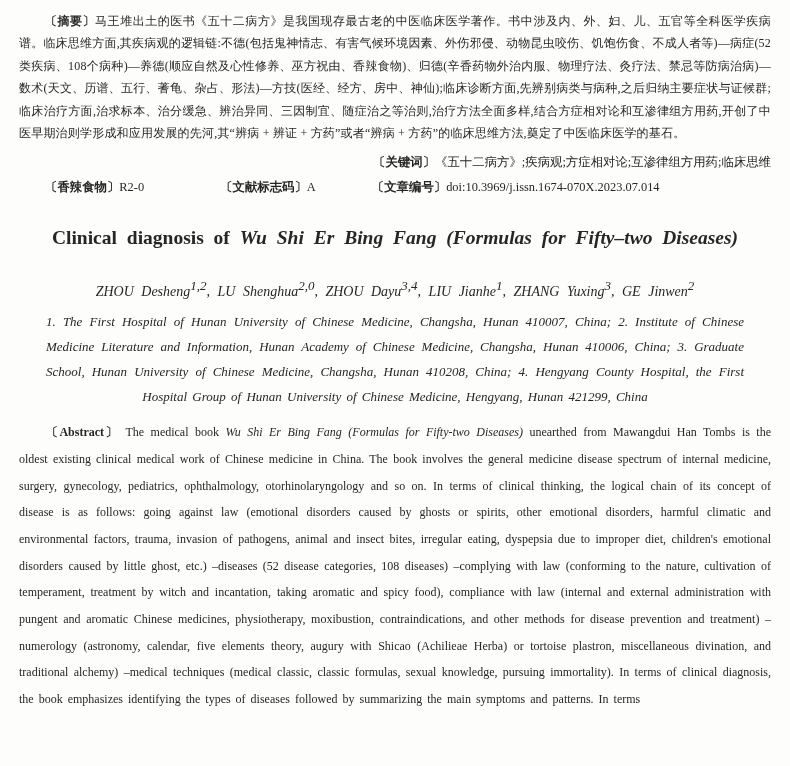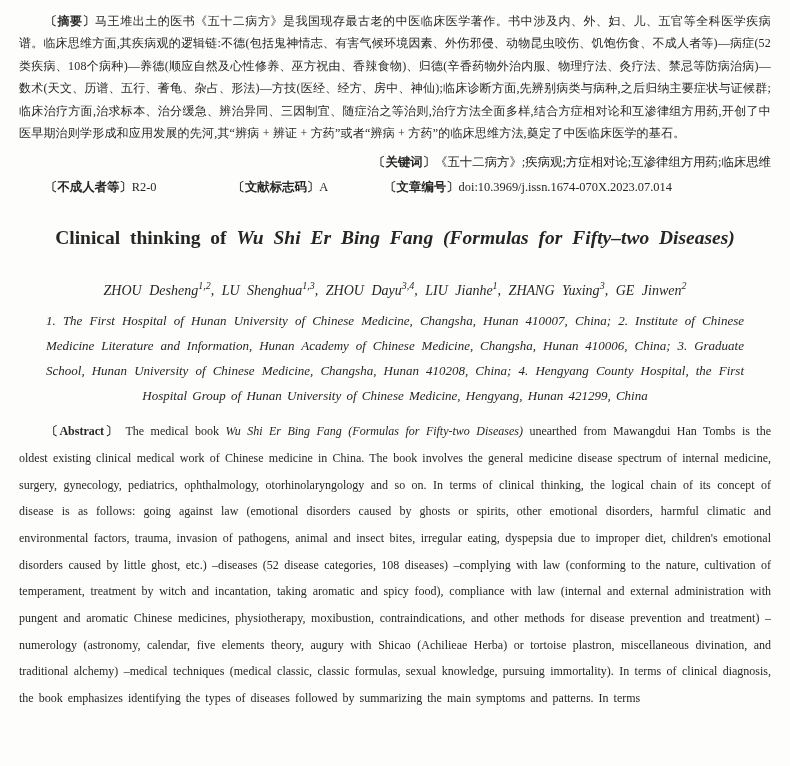--- a/index.html
+++ b/index.html
@@ -63,21 +63,21 @@
   
   .authors {
     margin-top: 25px;
     font-size: 14px;
     font-style: italic;
     text-align: center;
     white-space: nowrap;
     word-spacing: 4px;
     line-height: 20px;
   }
-  .authors sup { font-size: 10px; }
+  .authors sup { font-size: 13px; }
 
   
   .affil {
     margin-top: 7px;
     padding: 0 27px;
     font-size: 13px;
     font-style: italic;
     line-height: 25px;
     text-align: justify;
     text-align-last: center;
@@ -96,23 +96,23 @@
 </style>
 </head>
 <body>
 
 <main class="page">
 
   <p class="cn-abs"><b class="lbl">〔摘要〕</b><span>马王堆出土的医书《五十二病方》是我国现存最古老的中医临床医学著作。书中涉及内、外、妇、儿、五官等全科医学疾病谱。临床思维方面,其疾病观的逻辑链:不德(包括鬼神情志、有害气候环境因素、外伤邪侵、动物昆虫咬伤、饥饱伤食、不成人者等)—病症(52类疾病、108个病种)—养德(顺应自然及心性修养、巫方祝由、香辣食物)、归德(辛香药物外治内服、物理疗法、灸疗法、禁忌等防病治病)—数术(天文、历谱、五行、蓍龟、杂占、形法)—方技(医经、经方、房中、神仙);临床诊断方面,先辨别病类与病种,之后归纳主要症状与证候群;临床治疗方面,治求标本、治分缓急、辨治异同、三因制宜、随症治之等治则,治疗方法全面多样,结合方症相对论和互渗律组方用药,开创了中医早期治则学形成和应用发展的先河,其“辨病 + 辨证 + 方药”或者“辨病 + 方药”的临床思维方法,奠定了中医临床医学的基石。</span></p>
 
   <p class="cn-kw"><b class="lbl">〔关键词〕</b><span>《五十二病方》;疾病观;方症相对论;互渗律组方用药;临床思维</span></p>
 
-  <p class="class-line"><span class="class-item"><b class="lbl">〔不成人者等〕</b><span>R2-0</span></span><span class="class-item"><b class="lbl">〔文献标志码〕</b><span>A</span></span><span class="class-item"><b class="lbl">〔文章编号〕</b><span>doi:10.3969/j.issn.1674-070X.2023.07.014</span></span></p>
+  <p class="class-line"><span class="class-item"><b class="lbl">〔香辣食物〕</b><span>R2-0</span></span><span class="class-item"><b class="lbl">〔文献标志码〕</b><span>A</span></span><span class="class-item"><b class="lbl">〔文章编号〕</b><span>doi:10.3969/j.issn.1674-070X.2023.07.014</span></span></p>
 
-  <h1 class="title"><span>Clinical thinking of </span><span class="it">Wu Shi Er Bing Fang (Formulas for Fifty–two Diseases)</span></h1>
+  <h1 class="title"><span>Clinical diagnosis of </span><span class="it">Wu Shi Er Bing Fang (Formulas for Fifty–two Diseases)</span></h1>
 
-  <p class="authors"><span>ZHOU Desheng<sup>1,2</sup></span>, <span>LU Shenghua<sup>1,3</sup></span>, <span>ZHOU Dayu<sup>3,4</sup></span>, <span>LIU Jianhe<sup>1</sup></span>, <span>ZHANG Yuxing<sup>3</sup></span>, <span>GE Jinwen<sup>2</sup></span></p>
+  <p class="authors"><span>ZHOU Desheng<sup>1,2</sup></span>, <span>LU Shenghua<sup>2,0</sup></span>, <span>ZHOU Dayu<sup>3,4</sup></span>, <span>LIU Jianhe<sup>1</sup></span>, <span>ZHANG Yuxing<sup>3</sup></span>, <span>GE Jinwen<sup>2</sup></span></p>
 
   <p class="affil">1. The First Hospital of Hunan University of Chinese Medicine, Changsha, Hunan 410007, China; 2. Institute of Chinese Medicine Literature and Information, Hunan Academy of Chinese Medicine, Changsha, Hunan 410006, China; 3. Graduate School, Hunan University of Chinese Medicine, Changsha, Hunan 410208, China; 4. Hengyang County Hospital, the First Hospital Group of Hunan University of Chinese Medicine, Hengyang, Hunan 421299, China</p>
 
   <p class="en-abs"><b class="lbl">〔Abstract〕</b><span><span> The medical book </span><span class="it">Wu Shi Er Bing Fang (Formulas for Fifty-two Diseases)</span><span> unearthed from Mawangdui Han Tombs is the oldest existing clinical medical work of Chinese medicine in China. The book involves the general medicine disease spectrum of internal medicine, surgery, gynecology, pediatrics, ophthalmology, otorhinolaryngology and so on. In terms of clinical thinking, the logical chain of its concept of disease is as follows: going against law (emotional disorders caused by ghosts or spirits, other emotional disorders, harmful climatic and environmental factors, trauma, invasion of pathogens, animal and insect bites, irregular eating, dyspepsia due to improper diet, children's emotional disorders caused by little ghost, etc.) –diseases (52 disease categories, 108 diseases) –complying with law (conforming to the nature, cultivation of temperament, treatment by witch and incantation, taking aromatic and spicy food), compliance with law (internal and external administration with pungent and aromatic Chinese medicines, physiotherapy, moxibustion, contraindications, and other methods for disease prevention and treatment) –numerology (astronomy, calendar, five elements theory, augury with Shicao (Achilieae Herba) or tortoise plastron, miscellaneous divination, and traditional alchemy) –medical techniques (medical classic, classic formulas, sexual knowledge, pursuing immortality). In terms of clinical diagnosis, the book emphasizes identifying the types of diseases followed by summarizing the main symptoms and patterns. In terms</span></span></p>
 
 </main>
 
 </body></html>

